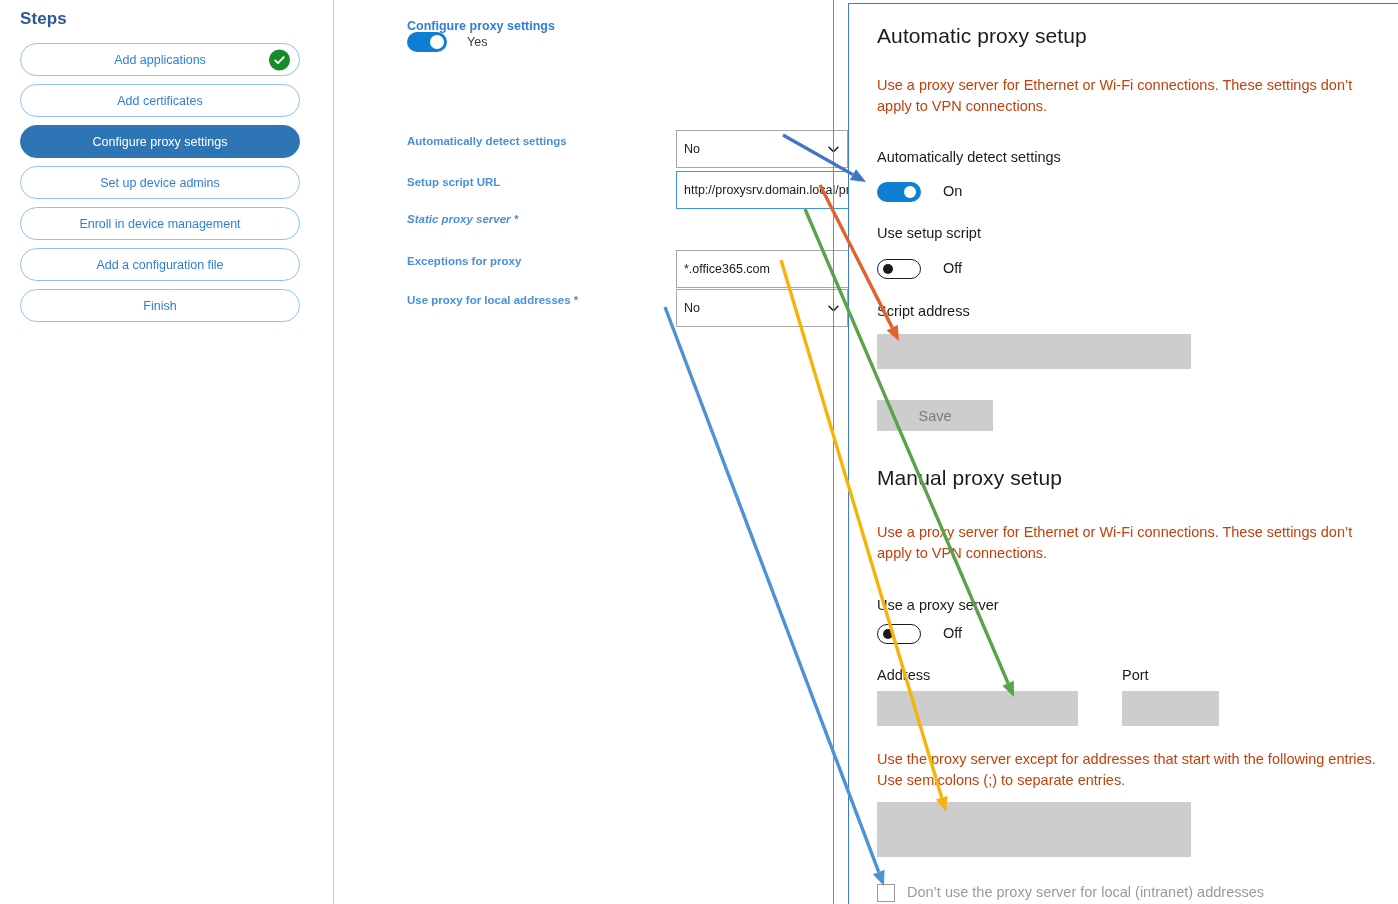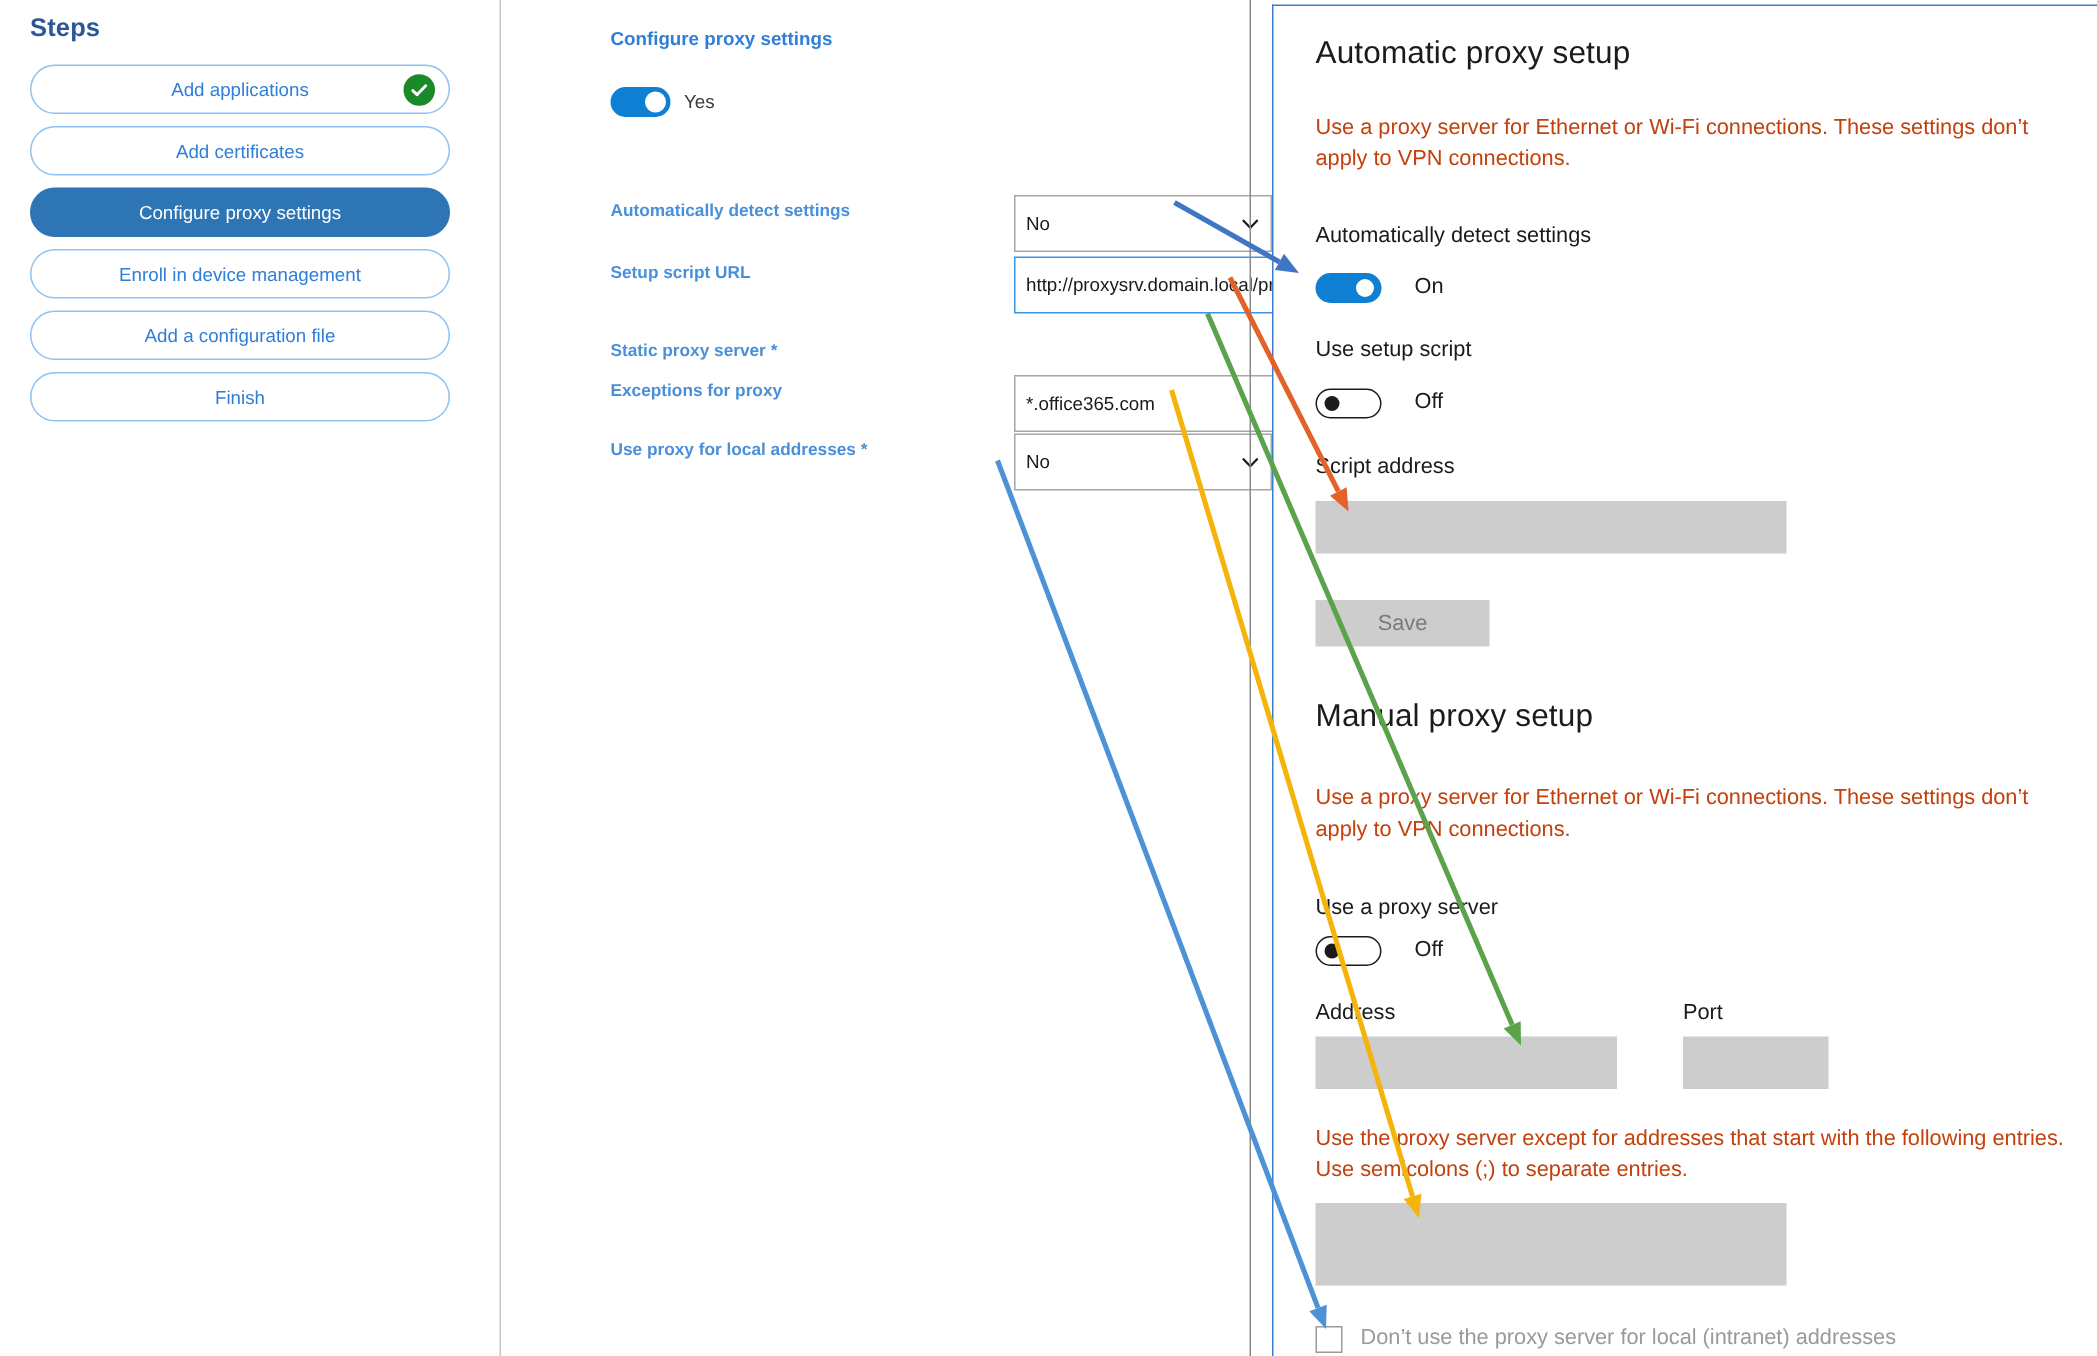--- a/index.html
+++ b/index.html
@@ -30,21 +30,21 @@
   .step .check{
     position:absolute;right:9px;top:50%;transform:translateY(-50%);
     width:21px;height:21px;border-radius:50%;background:#1a8a28;
     display:flex;align-items:center;justify-content:center;
   }
   .step .check svg{display:block;}
 
   
   .form-panel{position:absolute;left:334px;top:0;width:500px;height:904px;background:#fff;}
   .form-heading{position:absolute;left:73px;top:19px;font-size:12.5px;font-weight:bold;color:#2f7ed8;}
-  .toggle-row{position:absolute;left:73px;top:58px;display:flex;align-items:center;gap:9px;}
+  .toggle-row{position:absolute;left:73px;top:32px;display:flex;align-items:center;gap:20px;}
   .fluent-toggle{
     width:40px;height:20px;border-radius:10px;background:#0f7fd4;position:relative;cursor:pointer;
     flex:0 0 auto;
   }
   .fluent-toggle .knob{position:absolute;top:3px;right:3px;width:14px;height:14px;border-radius:50%;background:#fff;}
   .toggle-label{font-size:12.5px;color:#3a3a3a;}
 
   .field{position:absolute;left:73px;width:427px;height:26px;}
   .field .lbl{position:absolute;left:0;top:5px;font-size:11.5px;font-weight:bold;color:#4a90d9;white-space:nowrap;}
   .field .lbl .req{color:#4a90d9;font-weight:bold;}
@@ -100,20 +100,23 @@
       </div>
 
       <div class="step">
         <span>Add certificates</span>
       </div>
 
       <div class="step active">
         <span>Configure proxy settings</span>
       </div>
 
+      <div class="step">
+        <span>Set up device admins</span>
+      </div>
 
       <div class="step">
         <span>Enroll in device management</span>
       </div>
 
       <div class="step">
         <span>Add a configuration file</span>
       </div>
 
       <div class="step">
@@ -143,21 +146,21 @@
       </div>
     </div>
 
     <div class="field" style="top:171px;">
       <span class="lbl"><span>Setup script URL</span></span>
       <div class="ctl text focused">
         <span>http://proxysrv.domain.local/proxy.pa</span>
       </div>
     </div>
 
-    <div class="field" style="top:223px;">
+    <div class="field" style="top:208px;font-style:italic;">
       <span class="lbl"><span>Static proxy server</span><span class="req">&nbsp;*</span></span>
     </div>
 
     <div class="field" style="top:250px;">
       <span class="lbl"><span>Exceptions for proxy</span></span>
       <div class="ctl text">
         <span>*.office365.com</span>
       </div>
     </div>
 

